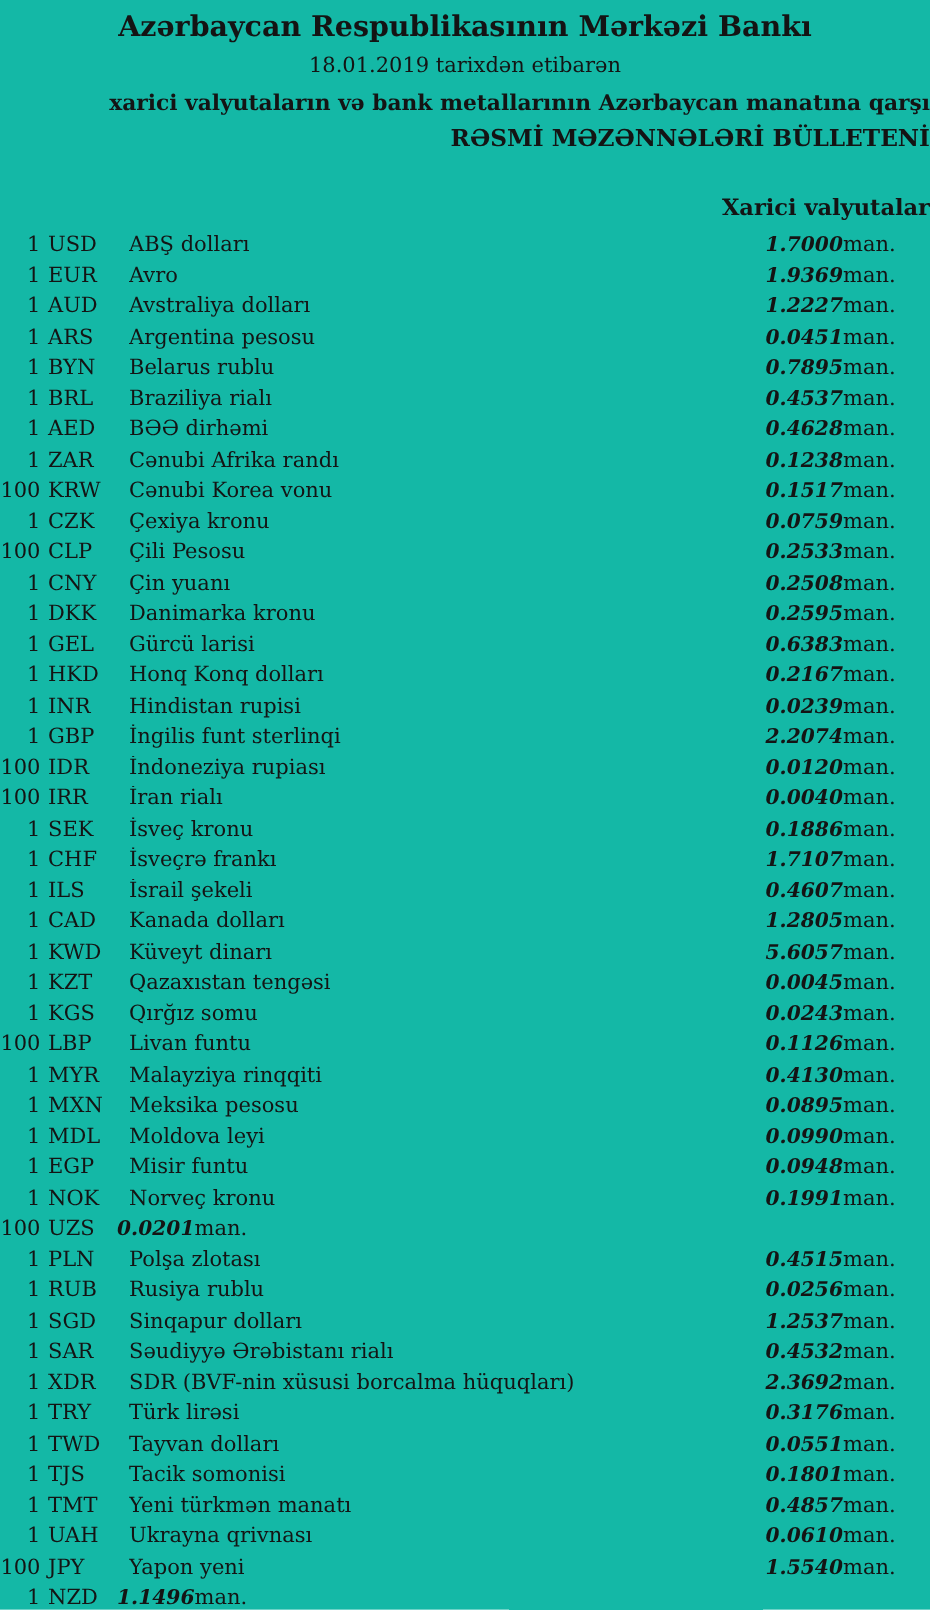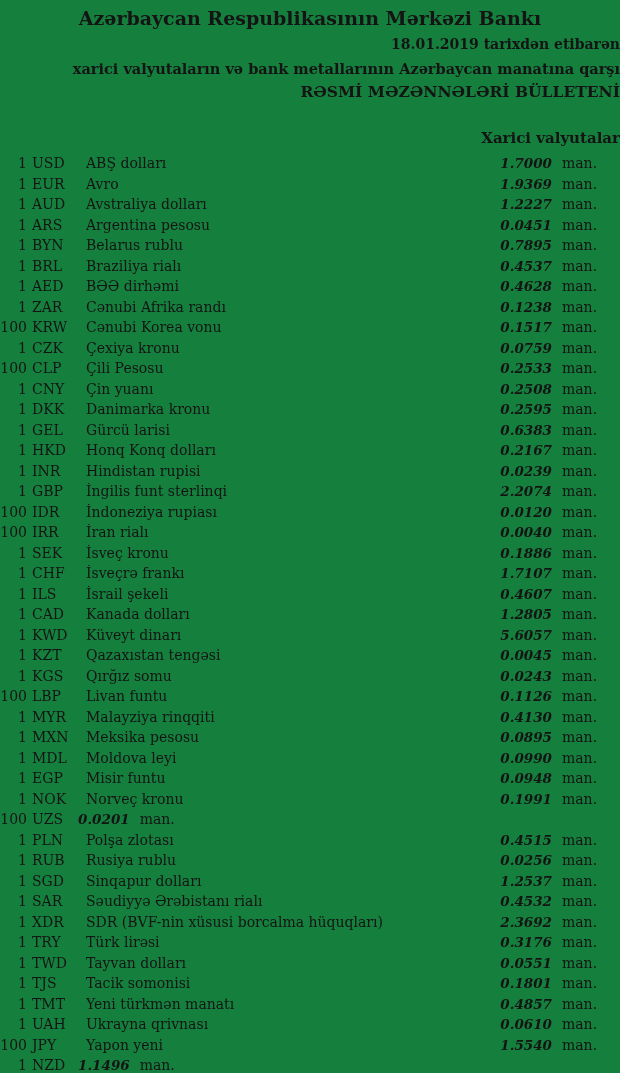--- a/index.html
+++ b/index.html
@@ -11,38 +11,37 @@
   body {
     width: 620px;
     height: 1073px;
     overflow: hidden;
     font-family: "DejaVu Serif", "Liberation Serif", serif;
     color: #141414;
   }
   .page {
     width: 620px;
     height: 1073px;
-    background: #15803d;
+    background: #14b8a6;
   }
   .header {
     text-align: center;
     padding-top: 8px;
   }
   .bank-title {
     font-size: 19px;
     line-height: 20px;
     font-weight: bold;
     margin: 0;
   }
   .date-line {
     font-size: 14px;
     line-height: 14px;
-    font-weight: bold;
+    font-weight: normal;
     margin-top: 9px;
-    text-align: right;
   }
   .subtitle-line {
     font-size: 14.5px;
     line-height: 16px;
     font-weight: bold;
     margin-top: 10px;
     text-align: right;
   }
   .bulletin-title {
     font-size: 15.5px;
@@ -91,21 +90,20 @@
     flex: none;
     text-align: center;
     font-weight: bold;
     font-style: italic;
     font-size: 13.5px;
     white-space: nowrap;
   }
   .unit {
     flex: none;
     width: 34px;
-    margin-left: 10px;
     text-align: left;
     white-space: nowrap;
   }
 </style>
 </head>
 <body>
 
 <div class="page">
 
   <div class="header">

